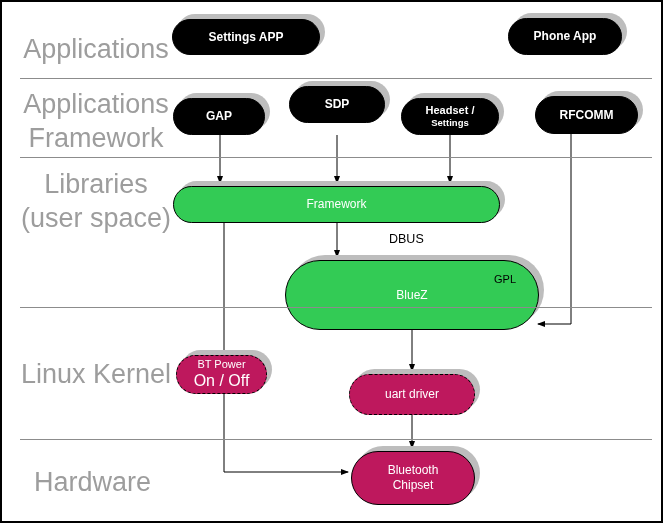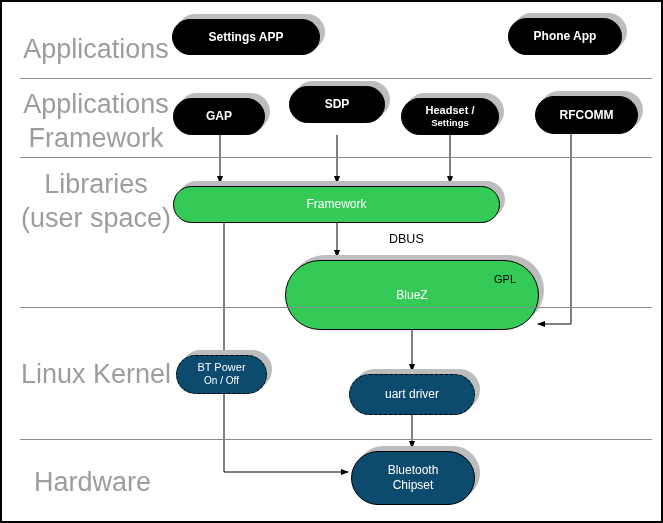--- a/index.html
+++ b/index.html
@@ -22,24 +22,24 @@
   }
   .layer-label span { display:block; }
   .pill {
     position:absolute; border:1.5px solid #000; border-radius:999px;
     color:#fff; display:flex; flex-direction:column; align-items:center;
     justify-content:center; text-align:center; line-height:1.25;
     box-shadow:5px -5px 0 #bdbdbd; z-index:2; font-size:12px;
   }
   .blue  { background:#000000;font-weight:bold; }
   .green { background:#33cb55; }
-  .red   { background:#0c4a6e; }
+  .red   { background:#be185d; }
   .dashed { border-style:dashed; }
   .sub { font-size:9.5px; }
-  .sub2 { font-size:10px; }
+  .sub2 { font-size:16px; }
 
   
   #settings-app { left:170px; top:17px;  width:148px; height:36px; }
   #phone-app    { left:506px; top:16px;  width:114px; height:37px; }
   #gap          { left:171px; top:96px;  width:92px;  height:37px; }
   #sdp          { left:287px; top:84px;  width:96px;  height:37px; }
   #headset      { left:399px; top:96px;  width:98px;  height:37px; font-size:11px; }
   #rfcomm       { left:533px; top:94px;  width:103px; height:38px; }
   #framework    { left:171px; top:184px; width:327px; height:37px; }
   #bluez        { left:283px; top:258px; width:254px; height:70px; }

